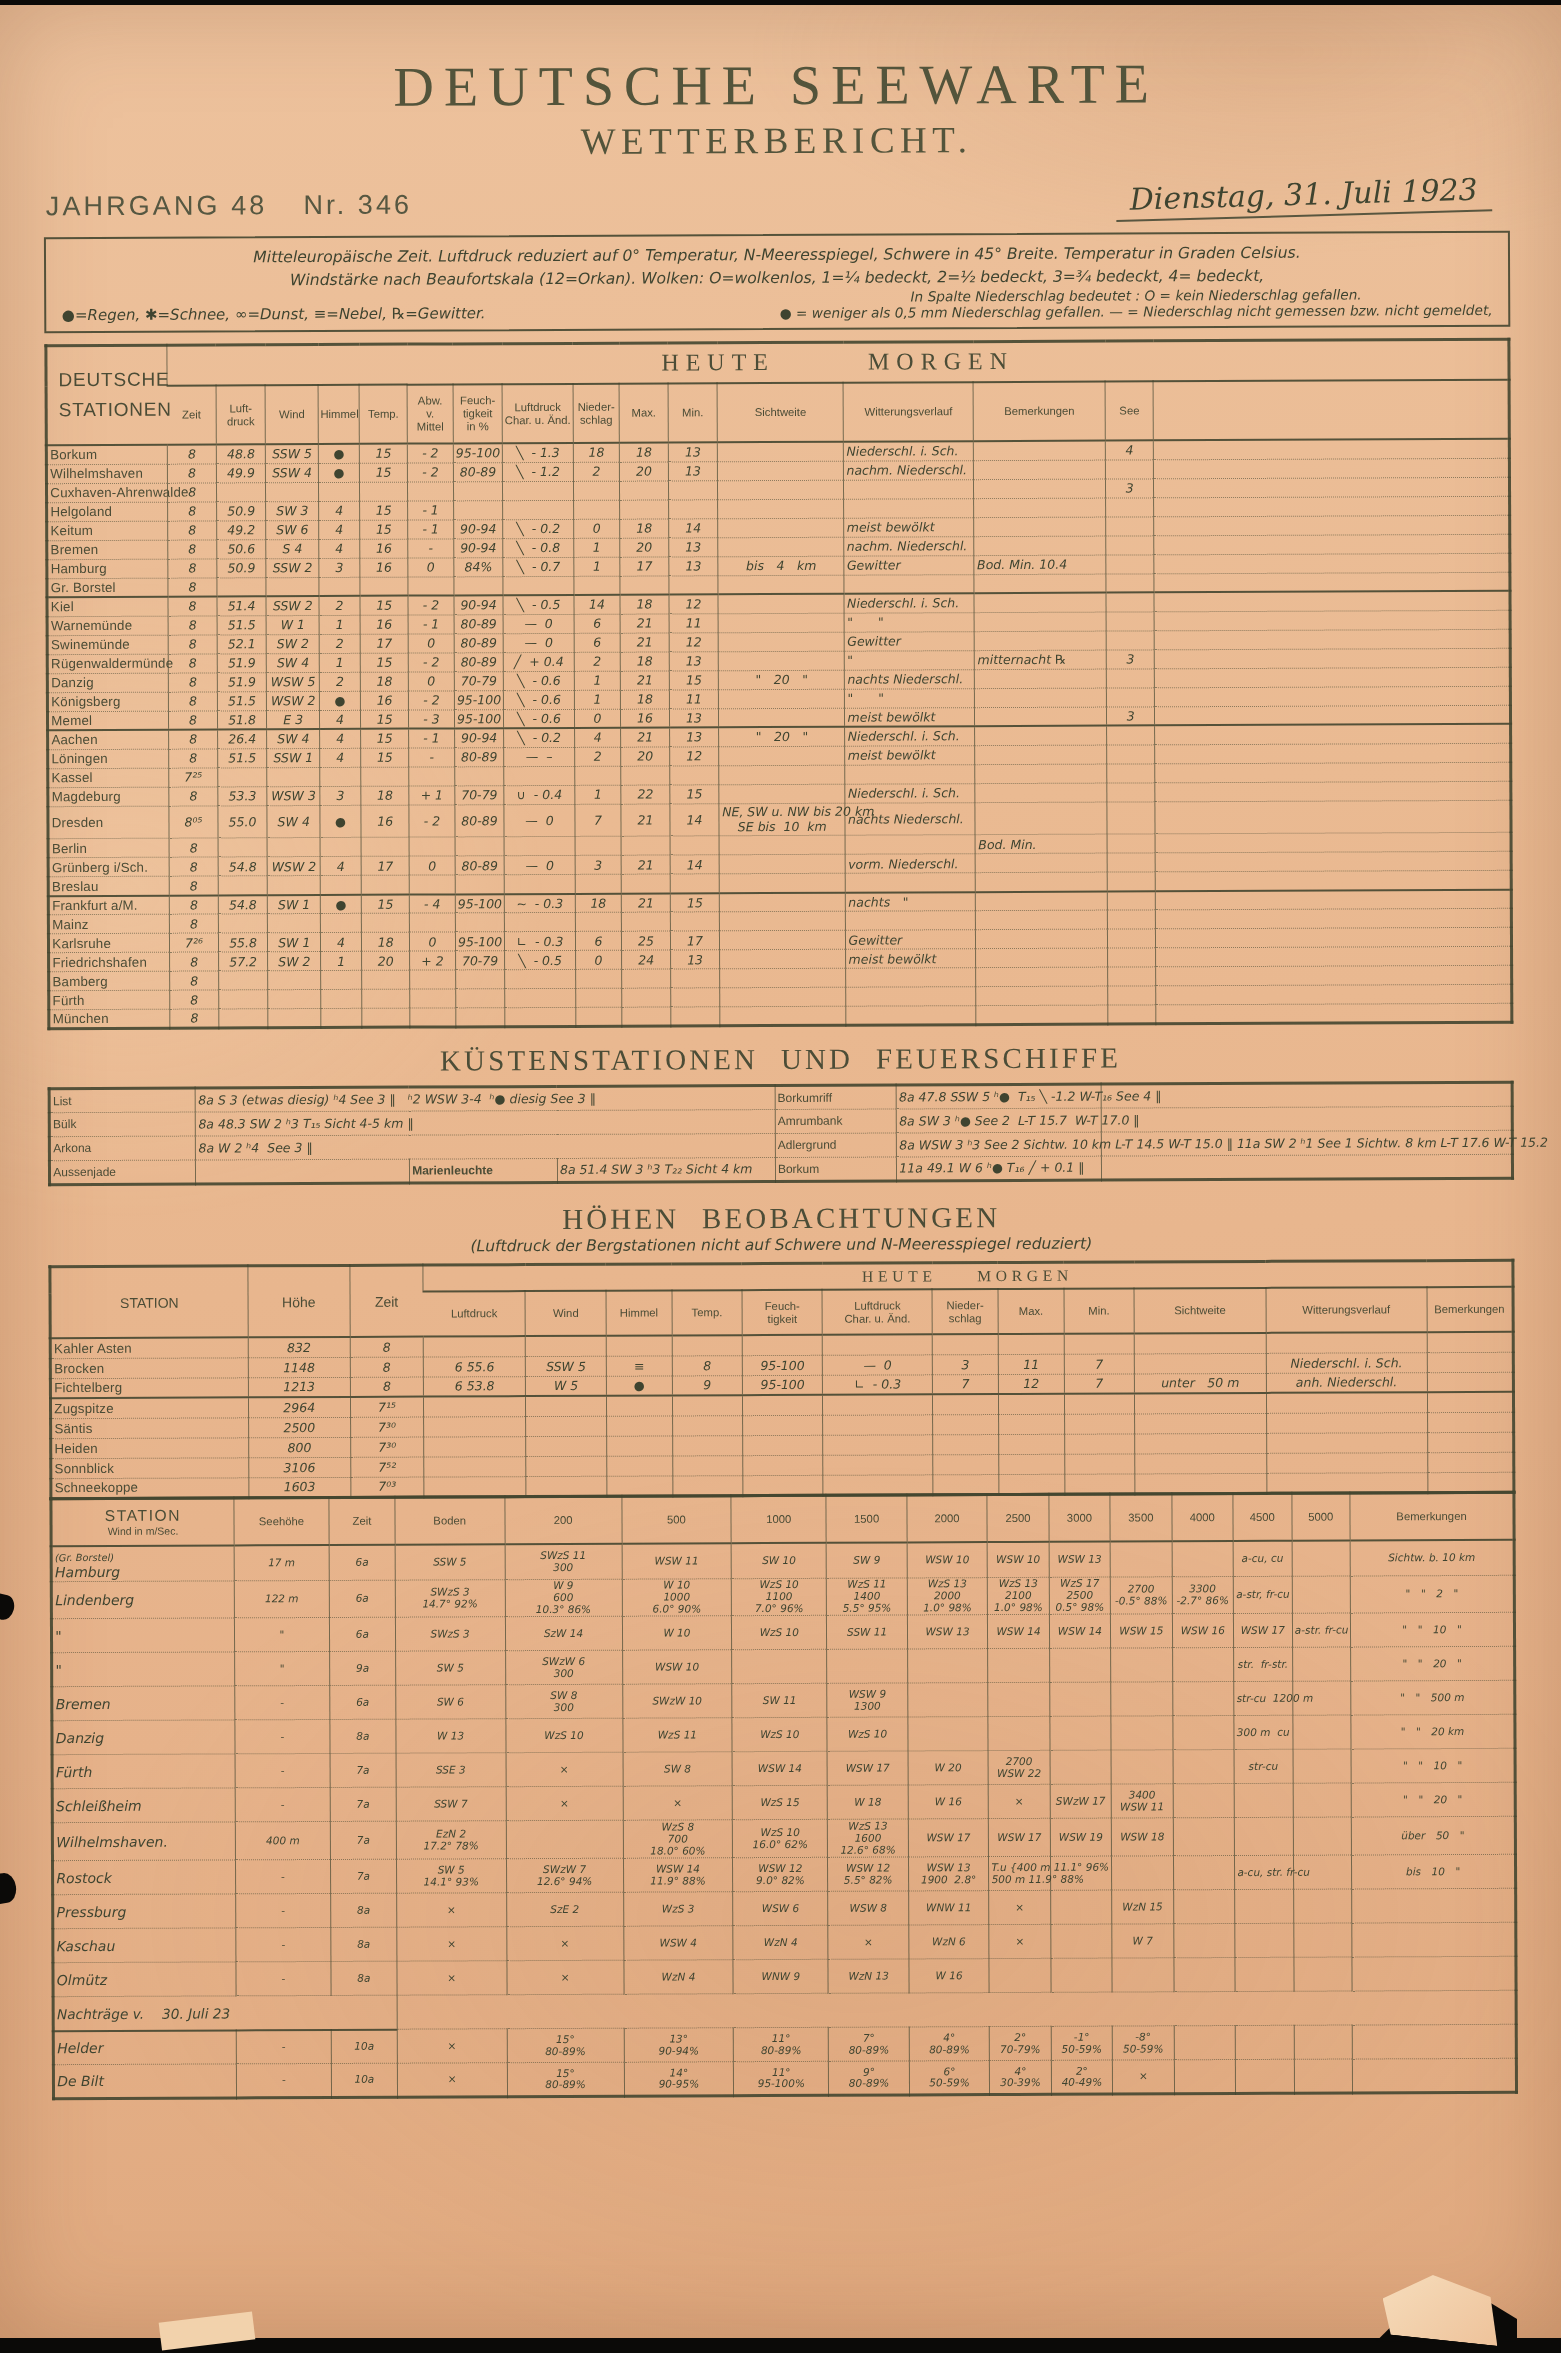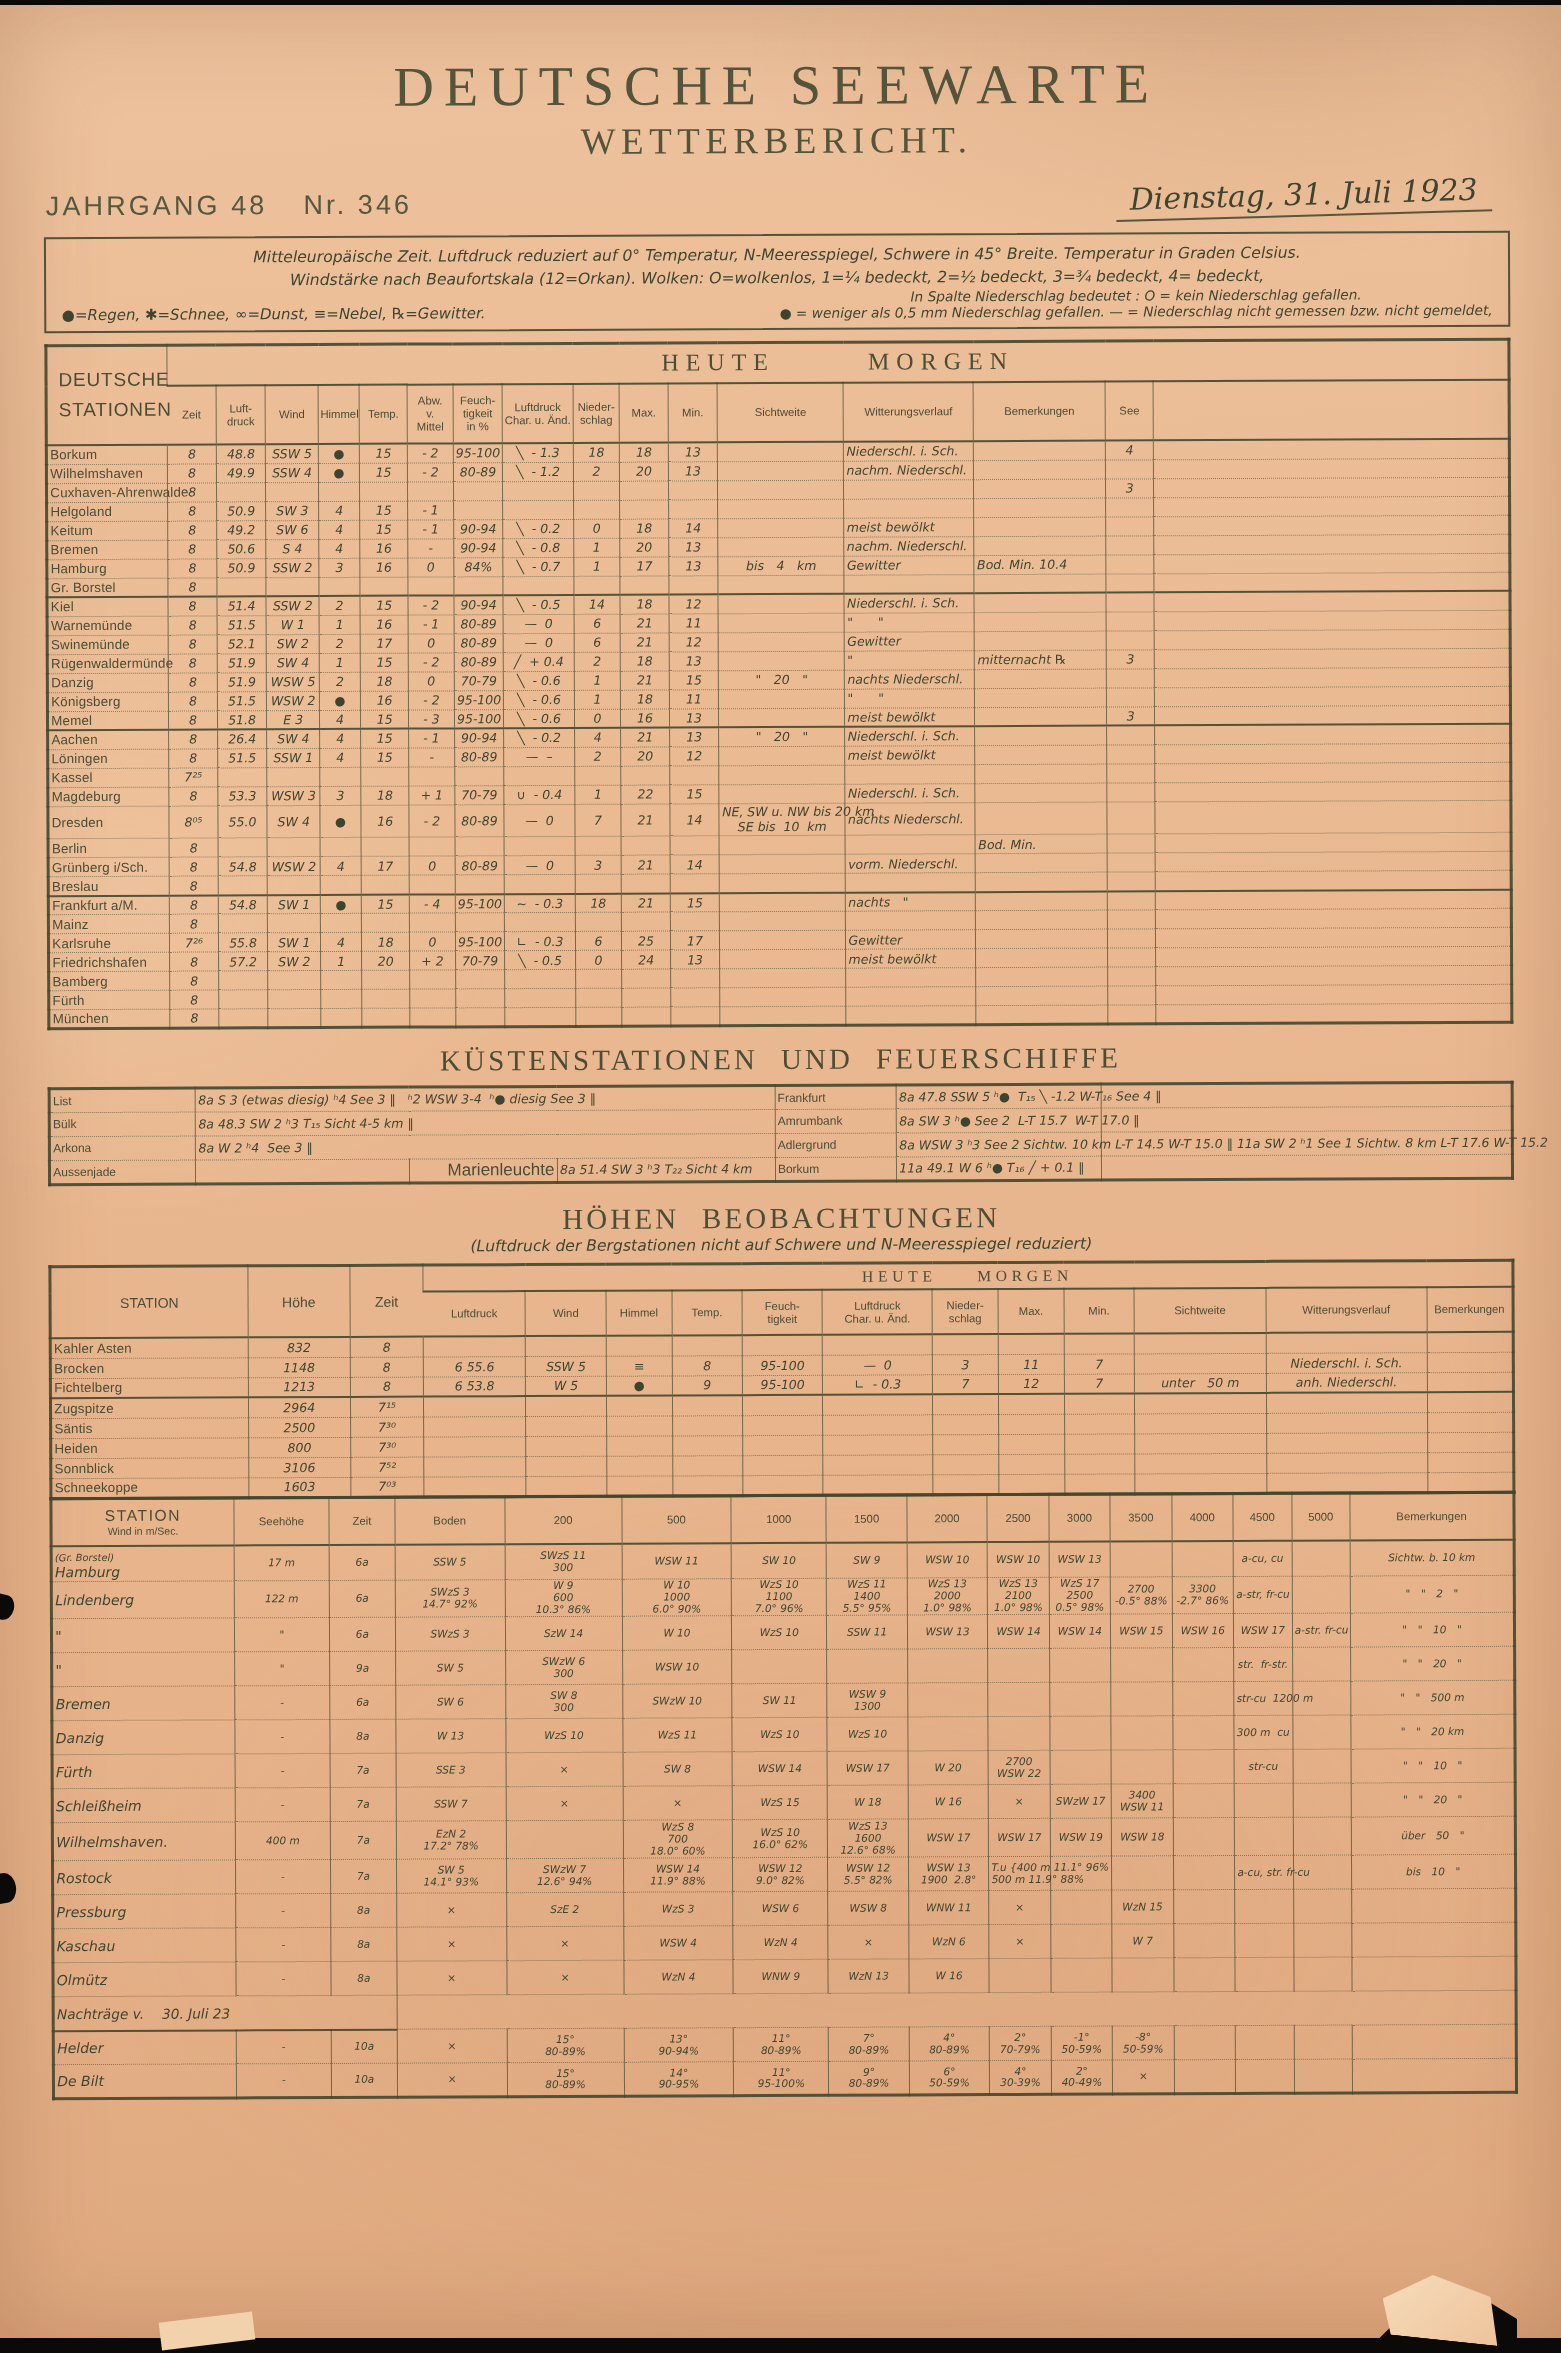--- a/index.html
+++ b/index.html
@@ -60,21 +60,21 @@
 .left{text-align:left;padding-left:6.2px;}
 .group-end td{border-bottom:2px solid var(--ink-strong);}
 
 .sec-title{text-align:center;font-family:"Liberation Serif",serif;font-size:29px;
   letter-spacing:3.1px;word-spacing:12.5px;color:#4c4d37;margin-top:15.6px;}
 .coast tbody td{height:24px;}
 .clabel{font-size:12px;text-align:left;padding-left:6.2px;white-space:pre;}
 .l2b{border-left:2px solid var(--ink-strong);}
 .cv{font-family:"DejaVu Sans",sans-serif;font-style:italic;color:var(--hand);font-size:12.5px;
   text-align:left;padding-left:7.8px;white-space:pre;}
-.midlabel{font-size:17px;text-align:right;white-space:pre;}
+.midlabel{font-size:12px;text-align:left;white-space:pre;font-weight:bold;}
 
 .sec-sub{text-align:center;font-family:"DejaVu Sans",sans-serif;font-style:italic;
   font-size:15.6px;margin-top:1.6px;color:var(--hand);}
 .t2{margin-top:19px;}
 .heights .colh{height:45px;}
 .heights .span-h{font-size:15.6px;letter-spacing:4.7px;height:26.6px;}
 .heights tbody td{height:20px;}
 .fixh{font-size:14px;}
 
 .winds{width:76.5%;}
@@ -764,21 +764,21 @@
             <col style="width:10.1%">
             <col style="width:14.9%">
       <col style="width:8.3%">
             <col style="width:14%">
             <col>
     </colgroup>
     <tbody>
             <tr>
               <td class="clabel">List</td>
               <td class="cv" colspan="3">8a S 3 (etwas diesig) ʰ4 See 3 ‖   ʰ2 WSW 3-4  ʰ● diesig See 3 ‖</td>
-              <td class="clabel l2b">Frankfurt</td>
+              <td class="clabel l2b">Borkumriff</td>
               <td class="cv">8a 47.8 SSW 5 ʰ●  T₁₅ ╲ -1.2 W-T₁₆ See 4 ‖</td>
               <td></td>
             </tr>
             <tr>
               <td class="clabel">Bülk</td>
               <td class="cv" colspan="3">8a 48.3 SW 2 ʰ3 T₁₅ Sicht 4-5 km ‖</td>
               <td class="clabel l2b">Amrumbank</td>
               <td class="cv">8a SW 3 ʰ● See 2  L-T 15.7  W-T 17.0 ‖</td>
               <td></td>
             </tr>

